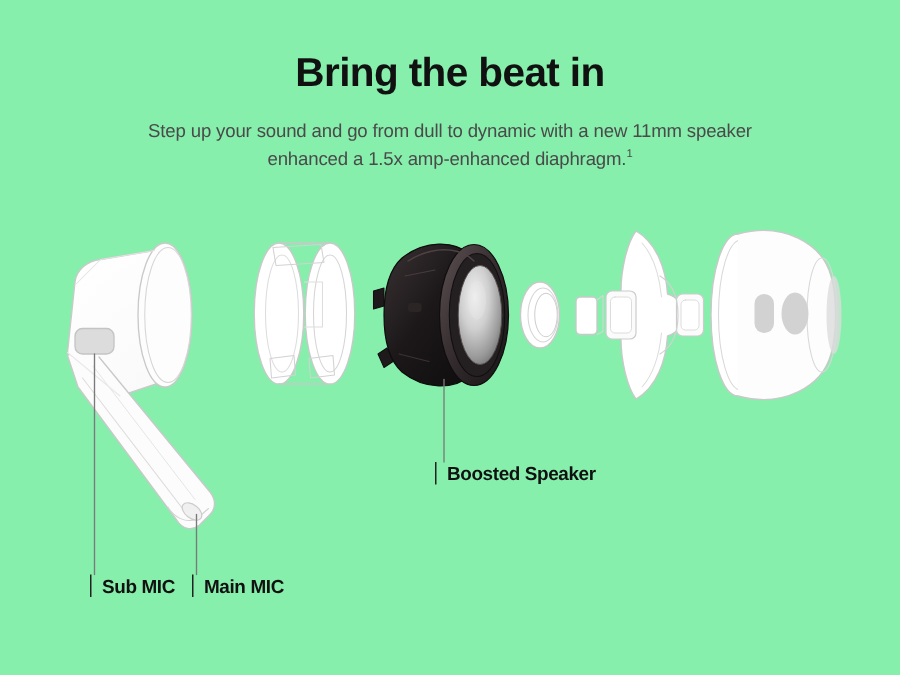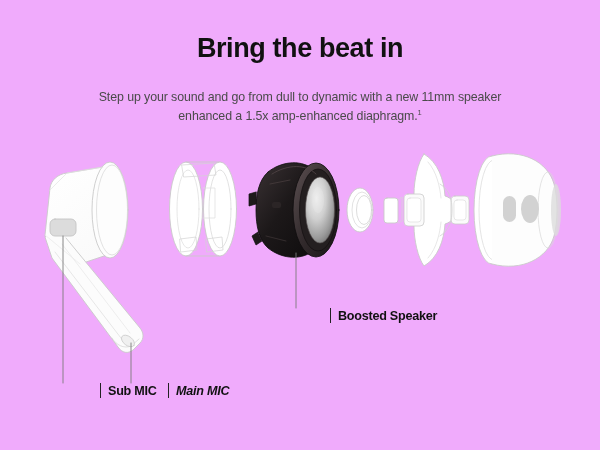--- a/index.html
+++ b/index.html
@@ -12,21 +12,21 @@
     height: 450px;
     overflow: hidden;
     font-family: "Liberation Sans", sans-serif;
     -webkit-font-smoothing: antialiased;
   }
 
   .page {
     position: relative;
     width: 600px;
     height: 450px;
-    background: #f0abfc;
+    background: #86efac;
   }
 
   
   .header {
     position: absolute;
     left: 0;
     top: 0;
     width: 600px;
     text-align: center;
   }
@@ -35,21 +35,21 @@
     margin: 0;
     padding-top: 33px;
     font-size: 27px;
     font-weight: bold;
     letter-spacing: -0.4px;
     color: #111111;
     line-height: 1.15;
   }
 
   .subhead {
-    margin: 10px;
+    margin: 0;
     padding-top: 14px;
     font-size: 12.4px;
     font-weight: normal;
     color: #4a4a4a;
     line-height: 1.55;
     letter-spacing: -0.1px;
   }
   .subhead sup {
     font-size: 7.5px;
     vertical-align: super;
@@ -67,37 +67,36 @@
   .diagram svg {
     display: block;
   }
 
   
   .callout {
     position: absolute;
     display: flex;
     align-items: center;
     white-space: nowrap;
-    margin-left: 40px;
   }
   .callout .rule {
     width: 1px;
     height: 15px;
     background: #222222;
     margin-right: 7px;
   }
   .callout .txt {
     font-size: 12.6px;
     font-weight: bold;
     color: #111111;
     letter-spacing: -0.25px;
   }
 
   #callout-sub-mic  { left: 60px;  top: 383px; }
-  #callout-main-mic { left: 128px; top: 383px; font-style: italic; }
+  #callout-main-mic { left: 128px; top: 383px; }
   #callout-speaker  { left: 290px; top: 308px; }
 </style>
 </head>
 <body>
 
 <div class="page">
 
   <div class="header">
     <h1 class="headline">Bring the beat in</h1>
 

